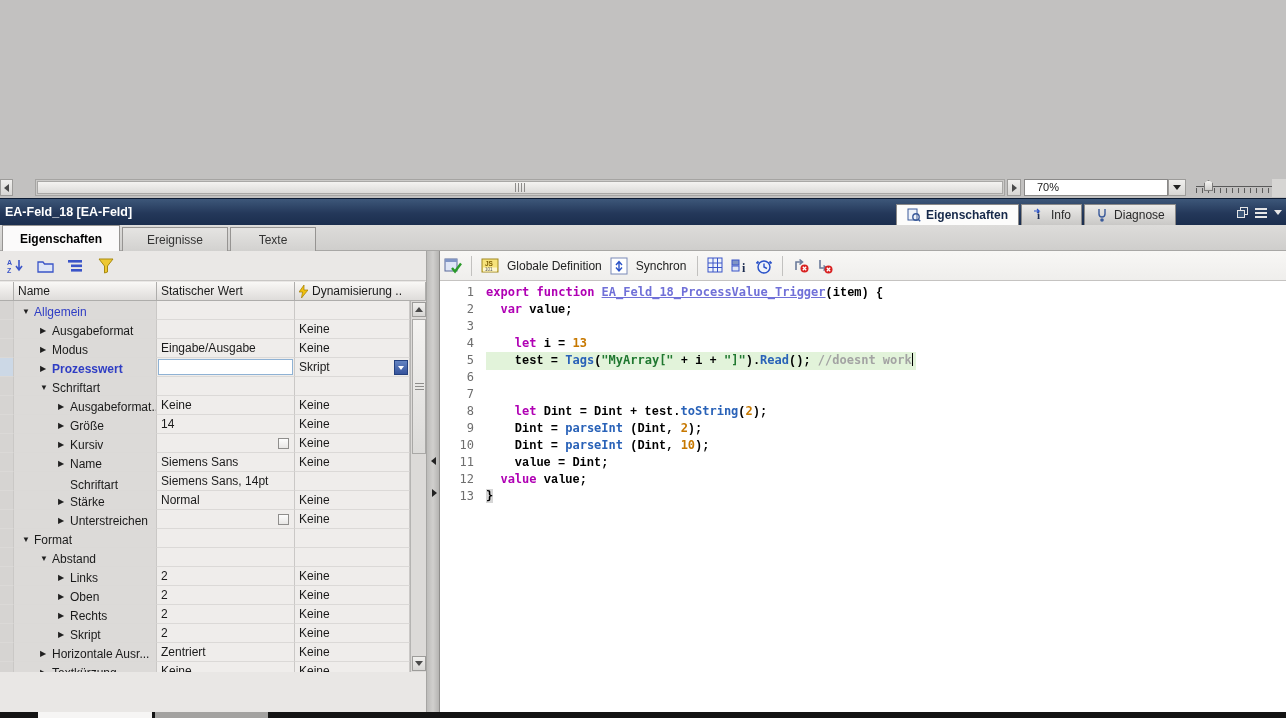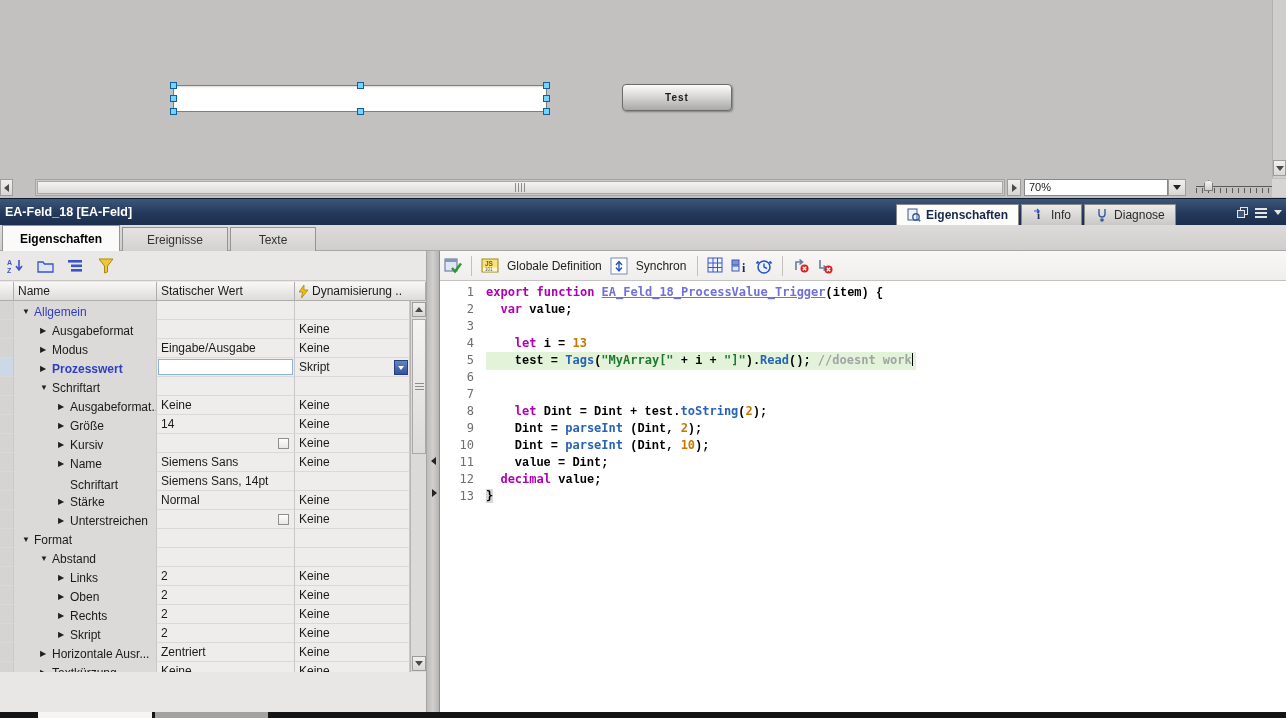--- a/index.html
+++ b/index.html
@@ -36,21 +36,21 @@
   #cs-left { left:0; top:1px; width:13px; height:17px; }
   #cs-track { position:absolute; left:35px; top:1px; width:970px; height:17px;
     background:#cbcac8; border:1px solid #a5a4a2; }
   #cs-thumb { position:absolute; left:1px; top:1px; width:966px; height:13px;
     background:linear-gradient(#f4f3f1,#dcdbd9); border:1px solid #a9a8a6;
     display:flex; align-items:center; justify-content:center; gap:2px; }
   .grip-v { width:1px; height:9px; background:#8d8c8a; }
   .grip-h { width:9px; height:1px; background:#8d8c8a; }
   #cs-right { left:1007px; top:1px; width:14px; height:17px; }
   #zoom-combo { position:absolute; left:1024px; top:1px; width:144px; height:17px;
-    background:#fff; border:1px solid #8a8988; padding:1px 4px; font-size:11px; line-height:13px; }
+    background:#fff; border:1px solid #8a8988; padding:1px 12px; font-size:11px; line-height:13px; }
   #zoom-combo-btn { left:1168px; top:1px; width:18px; height:17px; }
   #zoom-combo-btn .tri-down { border-top-color:#222; }
   #zoom-slider { position:absolute; left:1196px; top:0; width:78px; height:20px; }
   #zoom-slider .line { position:absolute; left:0; top:8px; width:78px; height:1px; background:#5a5a5a; }
   #zoom-slider .ticks { position:absolute; left:0; top:10px; width:78px; height:5px;
     background:repeating-linear-gradient(90deg,#5a5a5a 0 1px,transparent 1px 6px); }
   #zoom-slider .knob { position:absolute; left:8px; top:2px; width:9px; height:11px;
     background:linear-gradient(#f5f4f2,#cfcecc); border:1px solid #7c7b7a;
     clip-path:polygon(50% 0,100% 30%,100% 100%,0 100%,0 30%); }
   #scroll-corner { position:absolute; left:1272px; top:1px; width:14px; height:18px; background:#d6d5d3; }
@@ -143,40 +143,20 @@
   #bottom-bar { position:absolute; left:0; top:712px; width:1286px; height:6px; background:#141414; }
   #bottom-bar .seg1 { position:absolute; left:38px; top:0; width:114px; height:6px; background:#f6f5f4; }
   #bottom-bar .seg2 { position:absolute; left:155px; top:0; width:113px; height:6px; background:#a3a2a0; }
   svg { display:block; }
 </style>
 </head>
 <body>
 
 <div id="app">
 
-  <div id="canvas">
-    <div id="io-field">
-      <span class="handle" style="left:-4px;top:-4px;"></span>
-      <span class="handle" style="left:183px;top:-4px;"></span>
-      <span class="handle" style="right:-4px;top:-4px;"></span>
-      <span class="handle" style="left:-4px;top:9px;"></span>
-      <span class="handle" style="right:-4px;top:9px;"></span>
-      <span class="handle" style="left:-4px;bottom:-4px;"></span>
-      <span class="handle" style="left:183px;bottom:-4px;"></span>
-      <span class="handle" style="right:-4px;bottom:-4px;"></span>
-    </div>
-    <div id="test-button">
-      <span>Test</span>
-    </div>
-    <div id="canvas-vscroll">
-      <div id="canvas-vscroll-down">
-          <span class="tri-down"></span>
-        </div>
-    </div>
-  </div>
 
   <div id="canvas-scrollrow">
     <div id="cs-left" class="sbtn">
         <span class="tri-left"></span>
       </div>
     <div id="cs-track">
       <div id="cs-thumb">
         <span class="grip-v"></span>
           <span class="grip-v"></span>
           <span class="grip-v"></span>
@@ -587,21 +567,21 @@
           <div class="cline" style="top: 19px;"><span class="lnum">2</span><span class="ltext"><span class="tk-pl">  </span><span class="tk-kw">var</span><span class="tk-pl"> value;</span></span></div>
           <div class="cline" style="top: 36px;"><span class="lnum">3</span><span class="ltext"></span></div>
           <div class="cline" style="top: 53px;"><span class="lnum">4</span><span class="ltext"><span class="tk-pl">    </span><span class="tk-kw">let</span><span class="tk-pl"> i = </span><span class="tk-num">13</span></span></div>
           <div class="cline" style="top: 70px;"><span class="lnum">5</span><span class="ltext hl"><span class="tk-pl">    test = </span><span class="tk-bi">Tags</span><span class="tk-pl">(</span><span class="tk-str">"MyArray["</span><span class="tk-pl"> + i + </span><span class="tk-str">"]"</span><span class="tk-pl">).</span><span class="tk-bi">Read</span><span class="tk-pl">(); </span><span class="tk-cm">//doesnt work</span><span class="caret"></span></span></div>
           <div class="cline" style="top: 87px;"><span class="lnum">6</span><span class="ltext"></span></div>
           <div class="cline" style="top: 104px;"><span class="lnum">7</span></div>
           <div class="cline" style="top: 121px;"><span class="lnum">8</span><span class="ltext"><span class="tk-pl">    </span><span class="tk-kw">let</span><span class="tk-pl"> Dint = Dint + test.</span><span class="tk-bi">toString</span><span class="tk-pl">(</span><span class="tk-num">2</span><span class="tk-pl">);</span></span></div>
           <div class="cline" style="top: 138px;"><span class="lnum">9</span><span class="ltext"><span class="tk-pl">    Dint = </span><span class="tk-bi">parseInt</span><span class="tk-pl"> (Dint, </span><span class="tk-num">2</span><span class="tk-pl">);</span></span></div>
           <div class="cline" style="top: 155px;"><span class="lnum">10</span><span class="ltext"><span class="tk-pl">    Dint = </span><span class="tk-bi">parseInt</span><span class="tk-pl"> (Dint, </span><span class="tk-num">10</span><span class="tk-pl">);</span></span></div>
           <div class="cline" style="top: 172px;"><span class="lnum">11</span><span class="ltext"><span class="tk-pl">    value = Dint;</span></span></div>
-          <div class="cline" style="top: 189px;"><span class="lnum">12</span><span class="ltext"><span class="tk-pl">  </span><span class="tk-kw">decimal</span><span class="tk-pl"> value;</span></span></div>
+          <div class="cline" style="top: 189px;"><span class="lnum">12</span><span class="ltext"><span class="tk-pl">  </span><span class="tk-kw">value</span><span class="tk-pl"> value;</span></span></div>
           <div class="cline" style="top: 206px;"><span class="lnum">13</span><span class="ltext"><span class="tk-brk">}</span></span></div>
         </div>
     </div>
   </div>
 
   <div id="bottom-bar">
     <span class="seg1"></span>
     <span class="seg2"></span>
   </div>
 

